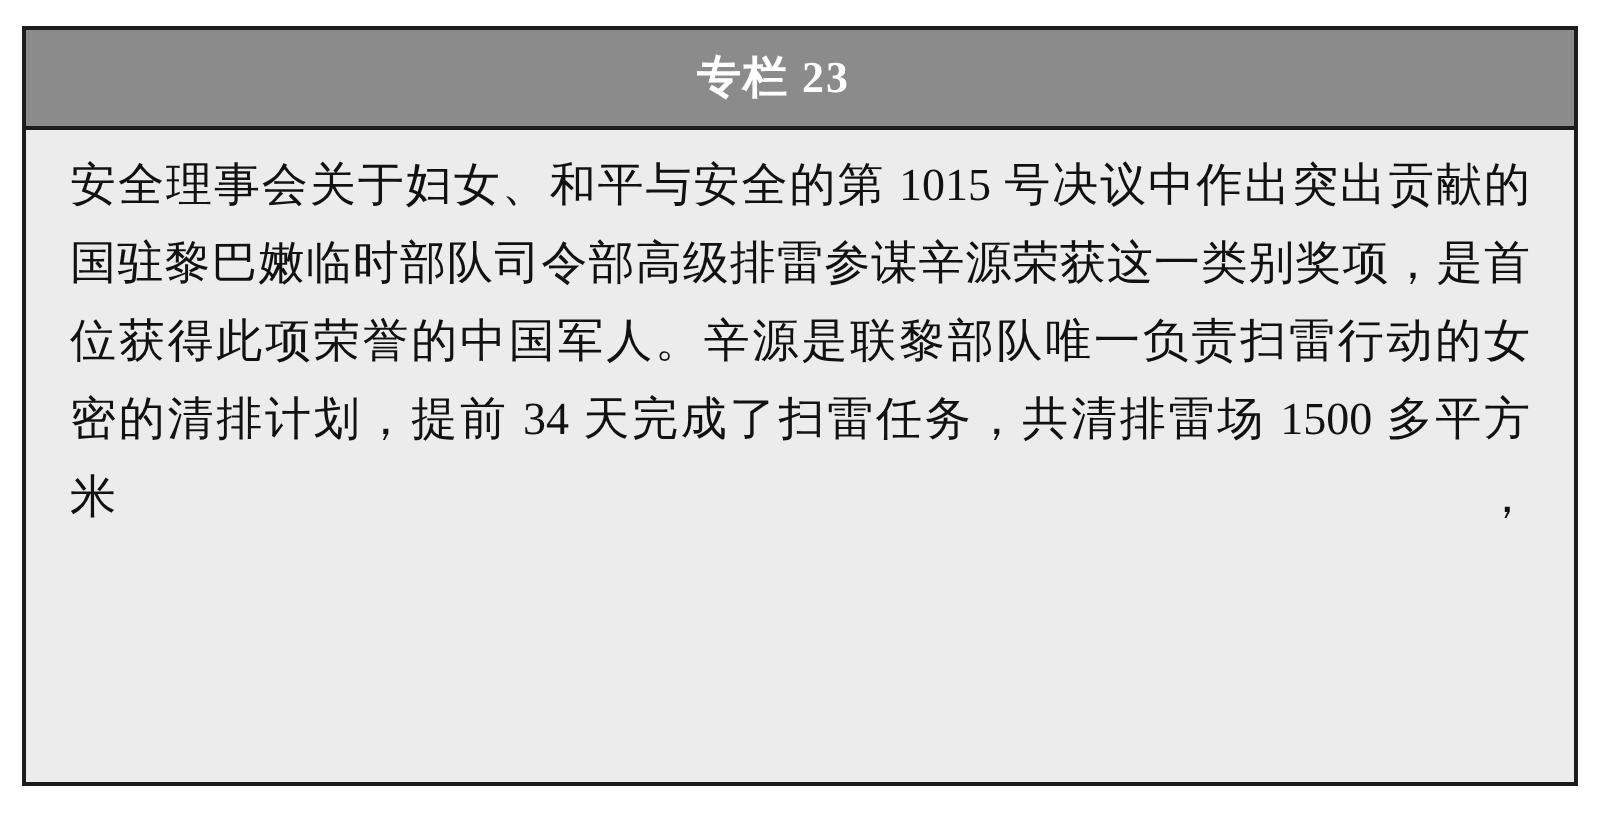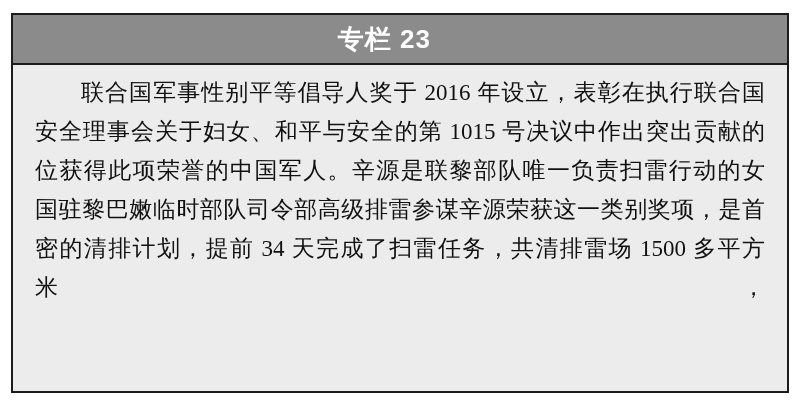--- a/index.html
+++ b/index.html
@@ -31,23 +31,23 @@
     flex-direction:column;
     overflow:hidden;
   }
   .panel-header{
     flex:0 0 50px;
     background:var(--header-bg);
     border-bottom:2px solid var(--border);
     display:flex;
     align-items:center;
     justify-content:center;
-    font-family:Liberation Sans, sans-serif;
+    font-family:Liberation Serif, serif;
     font-weight:bold;
-    font-size:26px;
+    font-size:22px;
     color:var(--header-text);
     letter-spacing:1px;
     white-space:nowrap;
   }
   .col-label{margin-right:1.2em;}
   .panel-body{
     flex:1 1 auto;
     background:var(--body-bg);
     padding:8px 22px 4px 22px;
     overflow:hidden;
@@ -64,21 +64,20 @@
 </style>
 </head>
 <body>
 
 <div class="page">
   <section class="panel">
     <header class="panel-header">
       <span class="col-label">专栏 23</span>
     </header>
     <div class="panel-body">
-      <div class="line indent">联合国军事性别平等倡导人奖于 2016 年设立，表彰在执行联合国</div>
       <div class="line">安全理事会关于妇女、和平与安全的第 1015 号决议中作出突出贡献的</div>
+      <div class="line">国驻黎巴嫩临时部队司令部高级排雷参谋辛源荣获这一类别奖项，是首</div>
       <div class="line">位获得此项荣誉的中国军人。辛源是联黎部队唯一负责扫雷行动的女</div>
-      <div class="line">国驻黎巴嫩临时部队司令部高级排雷参谋辛源荣获这一类别奖项，是首</div>
       <div class="line">密的清排计划，提前 34 天完成了扫雷任务，共清排雷场 1500 多平方米，</div>
 
     </div>
   </section>
 </div>
 
 </body></html>

